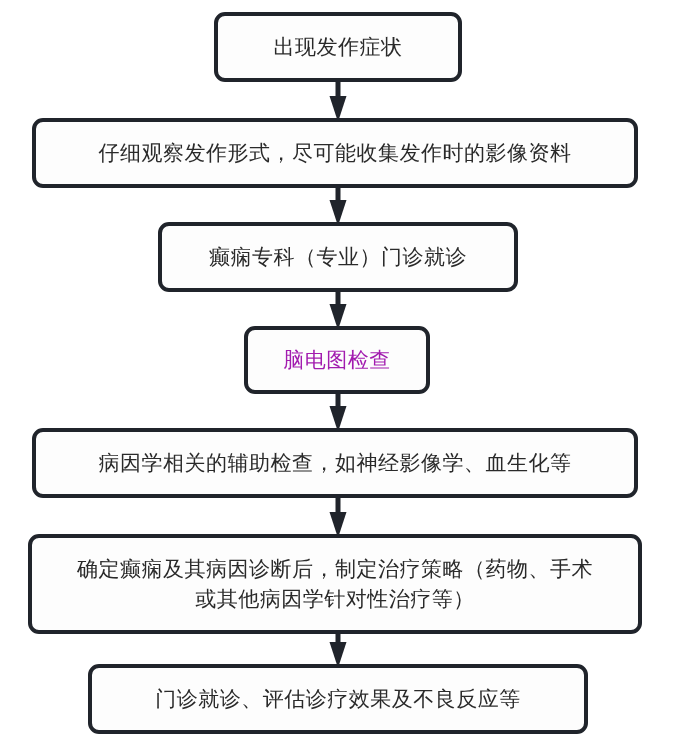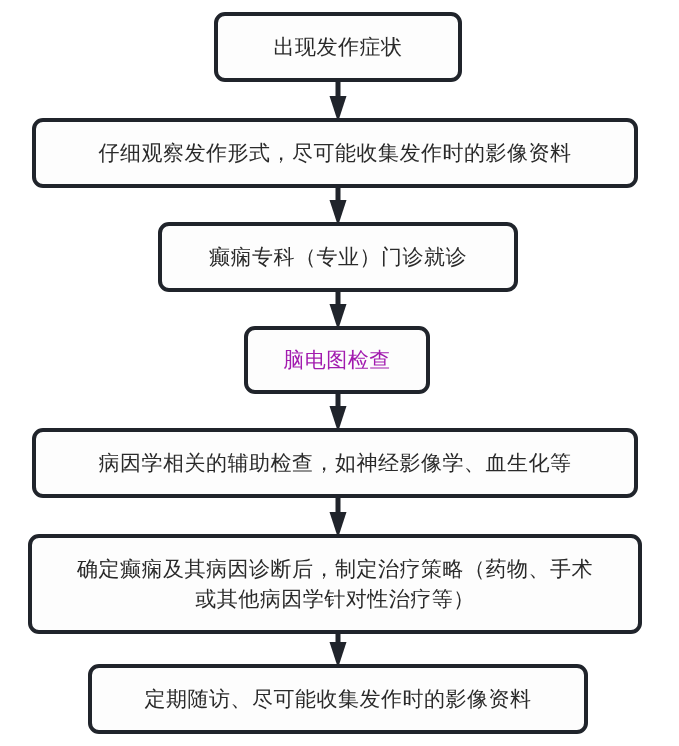--- a/index.html
+++ b/index.html
@@ -93,15 +93,15 @@
       <div class="label" style="color: #a21caf;">脑电图检查</div>
     </div>
     <div class="node" style="left: 32px; top: 428px; width: 606px; height: 70px; border-color: rgb(32, 36, 43); background: rgb(253, 253, 253);">
       <div class="label" style="color: rgb(42, 42, 42);">病因学相关的辅助检查，如神经影像学、血生化等</div>
     </div>
     <div class="node" style="left: 28px; top: 534px; width: 614px; height: 100px; border-color: rgb(32, 36, 43); background: rgb(253, 253, 253);">
       <div class="label" style="color: rgb(42, 42, 42);">确定癫痫及其病因诊断后，制定治疗策略（药物、手术
 或其他病因学针对性治疗等）</div>
     </div>
     <div class="node" style="left: 88px; top: 664px; width: 500px; height: 70px; border-color: rgb(32, 36, 43); background: rgb(253, 253, 253);">
-      <div class="label" style="color: rgb(42, 42, 42);">定期随访、尽可能收集发作时的影像资料</div>
+      <div class="label" style="color: rgb(42, 42, 42);">门诊就诊、评估诊疗效果及不良反应等</div>
     </div>
   </div>
 
 </body></html>

